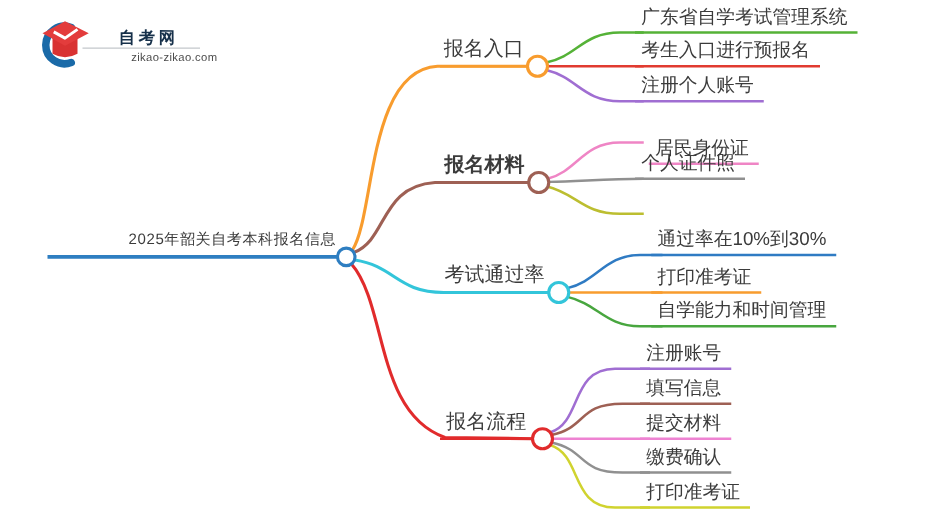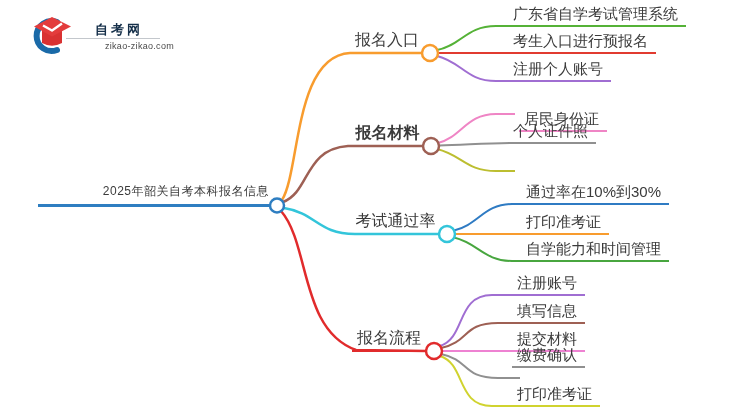--- a/index.html
+++ b/index.html
@@ -98,16 +98,16 @@
   <div class="node leaf" style="left: 508px; top: 108px; border-bottom-color: rgb(239, 133, 197); margin-left: 11px;">居民身份证</div>
   <div class="node leaf" style="left: 508px; top: 120px; border-bottom-color: rgb(144, 144, 144);">个人证件照</div>
 
   <div class="node leaf" style="left: 521px; top: 181px; border-bottom-color: rgb(47, 123, 195);">通过率在10%到30%</div>
   <div class="node leaf" style="left: 521px; top: 211px; border-bottom-color: rgb(248, 156, 46);">打印准考证</div>
   <div class="node leaf" style="left: 521px; top: 238px; border-bottom-color: rgb(72, 166, 63);">自学能力和时间管理</div>
 
   <div class="node leaf" style="left: 512px; top: 272px; border-bottom-color: rgb(160, 110, 210);">注册账号</div>
   <div class="node leaf" style="left: 512px; top: 300px; border-bottom-color: rgb(158, 96, 84);">填写信息</div>
   <div class="node leaf" style="left: 512px; top: 328px; border-bottom-color: rgb(238, 130, 210);">提交材料</div>
-  <div class="node leaf" style="left: 512px; top: 344px; border-bottom-color: rgb(144, 144, 144);">缴费确认</div>
+  <div class="node leaf" style="left: 512px; top: 355px; border-bottom-color: rgb(144, 144, 144);">缴费确认</div>
   <div class="node leaf" style="left: 512px; top: 383px; border-bottom-color: rgb(208, 211, 47);">打印准考证</div>
 
 </div>
 
 </body></html>

